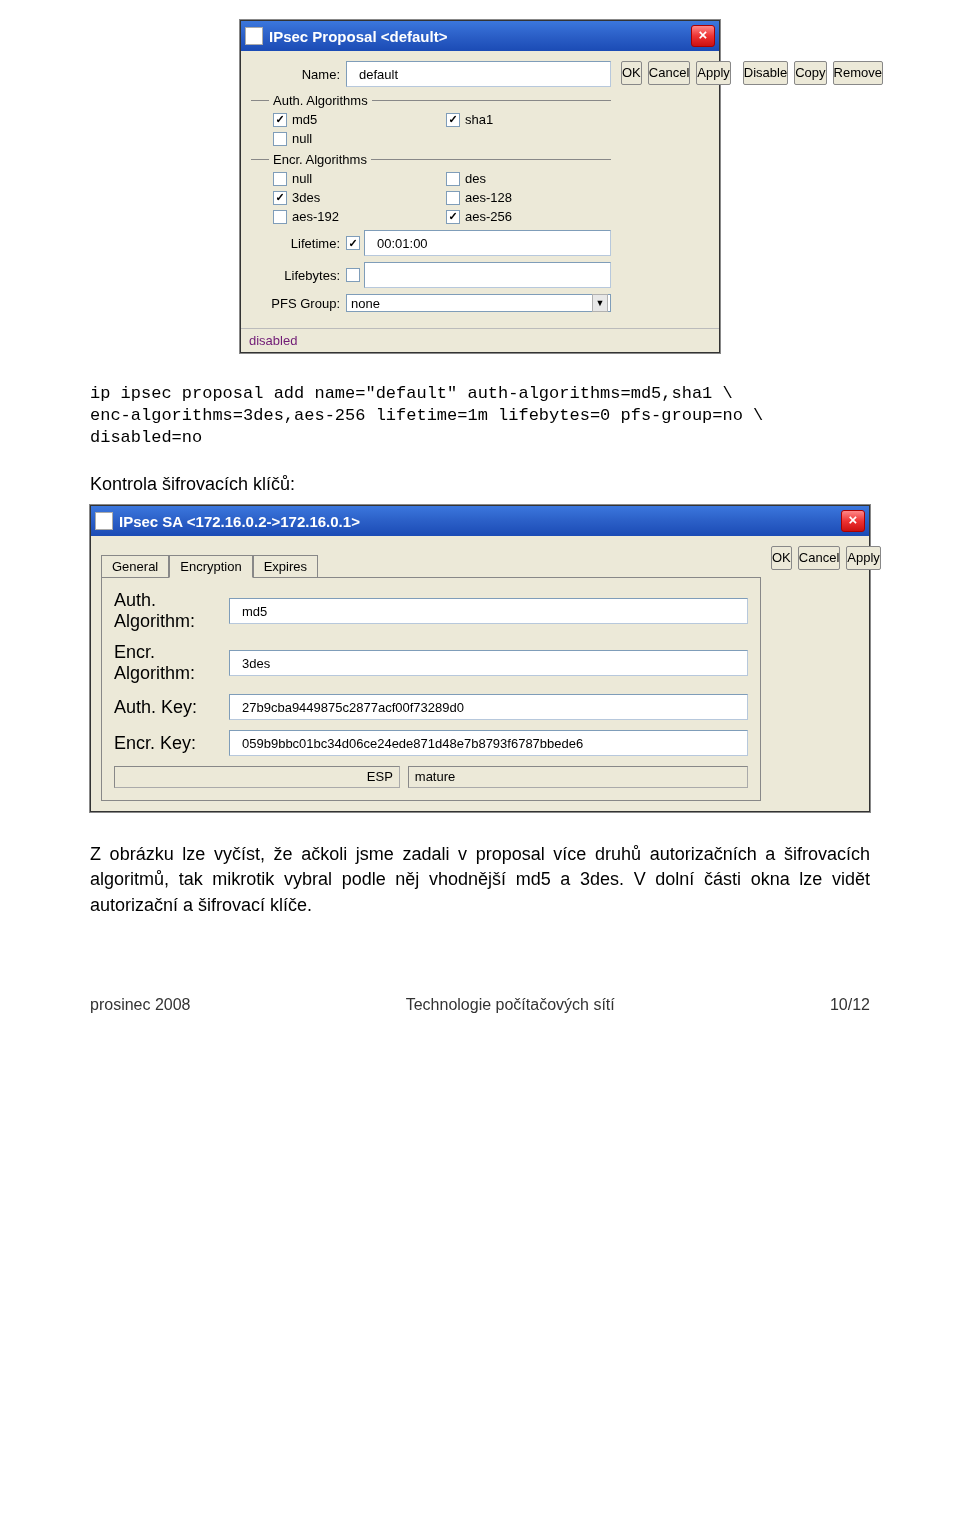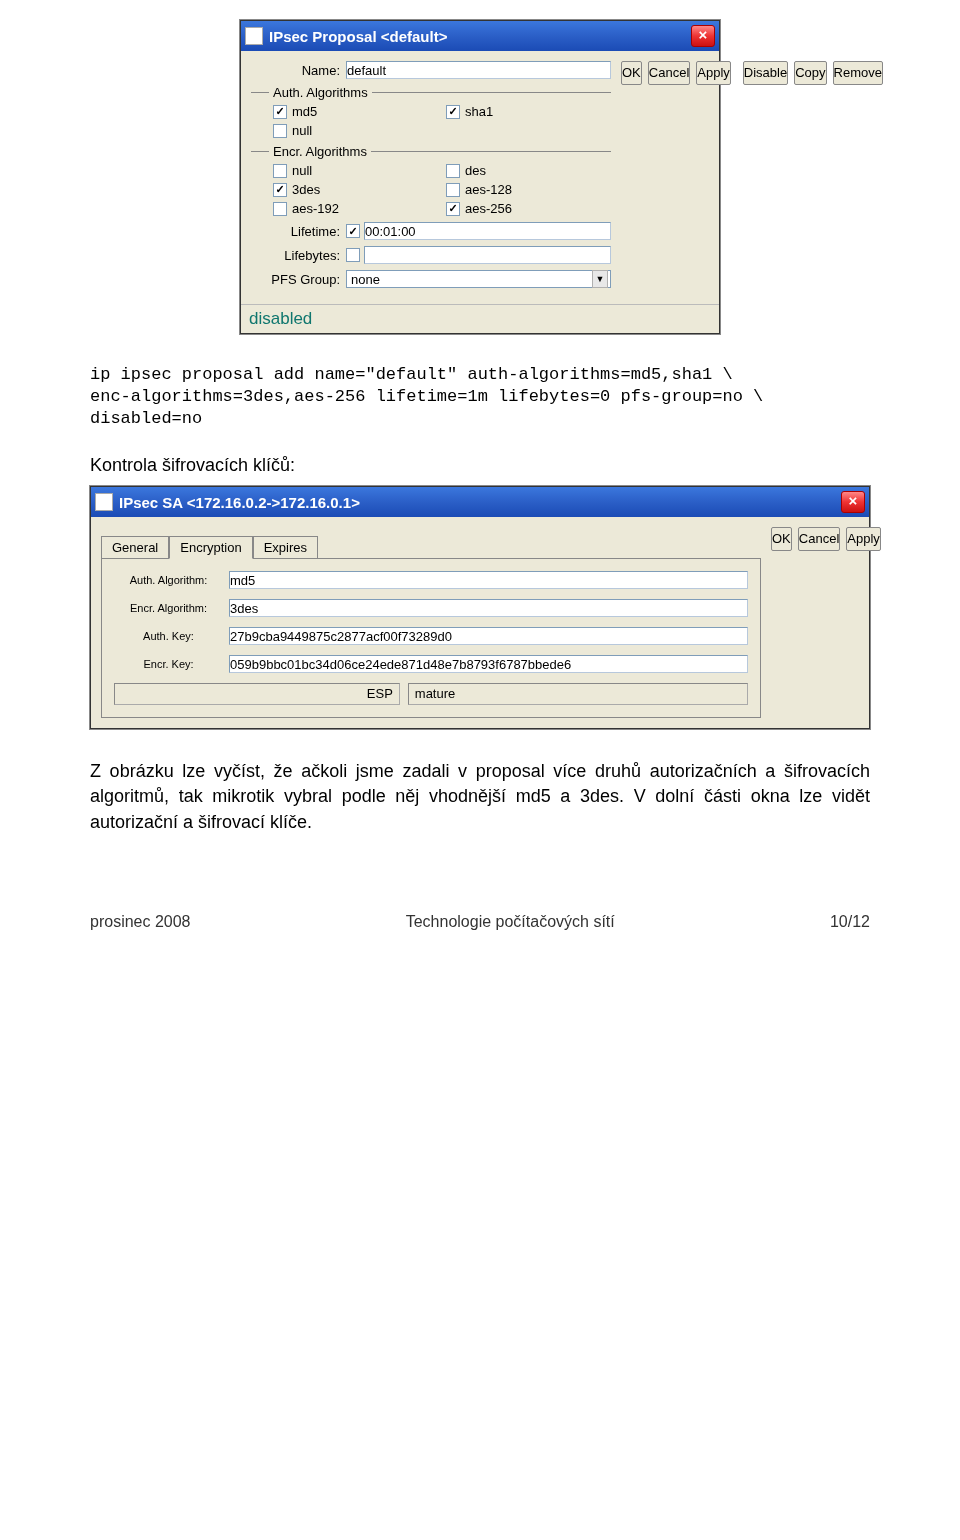--- a/index.html
+++ b/index.html
@@ -83,28 +83,28 @@
     display: flex;
     align-items: center;
     margin-bottom: 6px;
   }
   .lbl {
     width: 95px;
     text-align: right;
     padding-right: 6px;
     font-size: 13px;
   }
-  .lbl-sm { width: 115px; text-align: center; padding-right: 6px; font-size: 11px; }
+  .lbl-sm { width: 115px; text-align: left; padding-right: 6px; font-size: 18px; }
   .input {
     border: 1px solid #7f9db9;
     border-right-color: #b7c8dc;
     border-bottom-color: #b7c8dc;
     background: #fff;
-    height: 18px;
-    padding: 2px 0;
+    height: 26px;
+    padding: 2px 12px;
     font-size: 13px;
     font-family: Tahoma, Arial, sans-serif;
     flex: 1;
   }
   .group-title {
     display: flex; align-items: center;
     font-size: 13px;
     margin: 6px 0 4px 0;
   }
   .group-title .dash { width: 18px; border-top: 1px solid #888; margin-right:4px; }
@@ -144,22 +144,22 @@
   .select .arrow {
     width: 16px; height: 18px;
     background: #e8e8e8;
     border: 1px solid #b0b0b0;
     display:flex; align-items:center; justify-content:center;
     font-size: 9px;
   }
   .status {
     border-top: 1px solid #bbb;
     padding: 4px 8px;
-    font-size: 17px;
-    color: #0f766e;
+    font-size: 13px;
+    color: #701a75;
     background: #ece9d8;
   }
   .tabs {
     display: flex;
     gap: 0;
     margin-bottom: -1px;
   }
   .tab {
     border: 1px solid #888;
     padding: 3px 10px;

